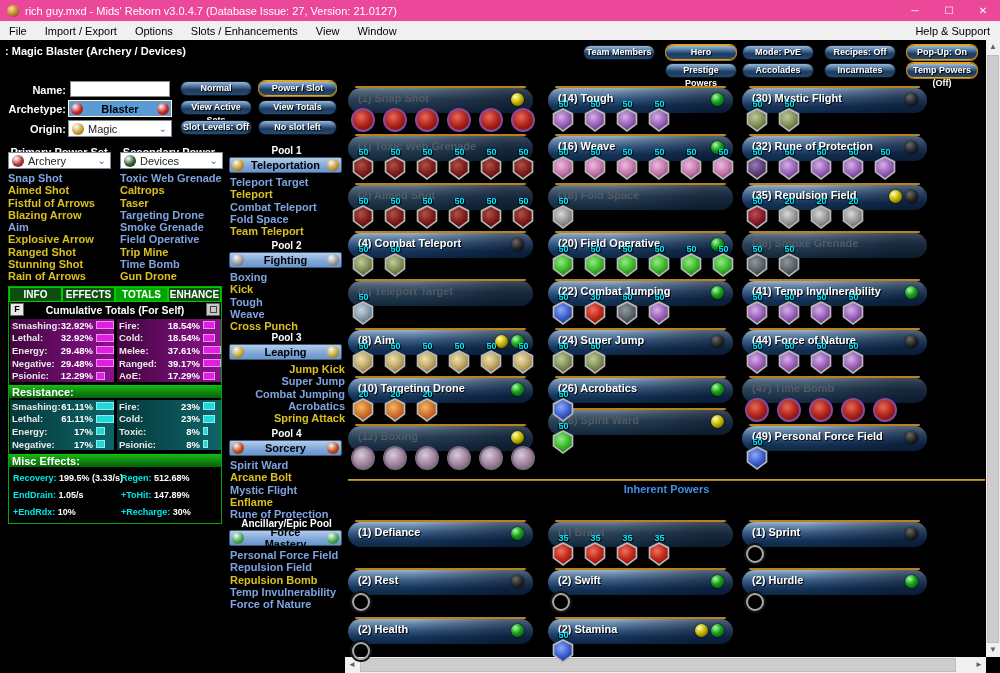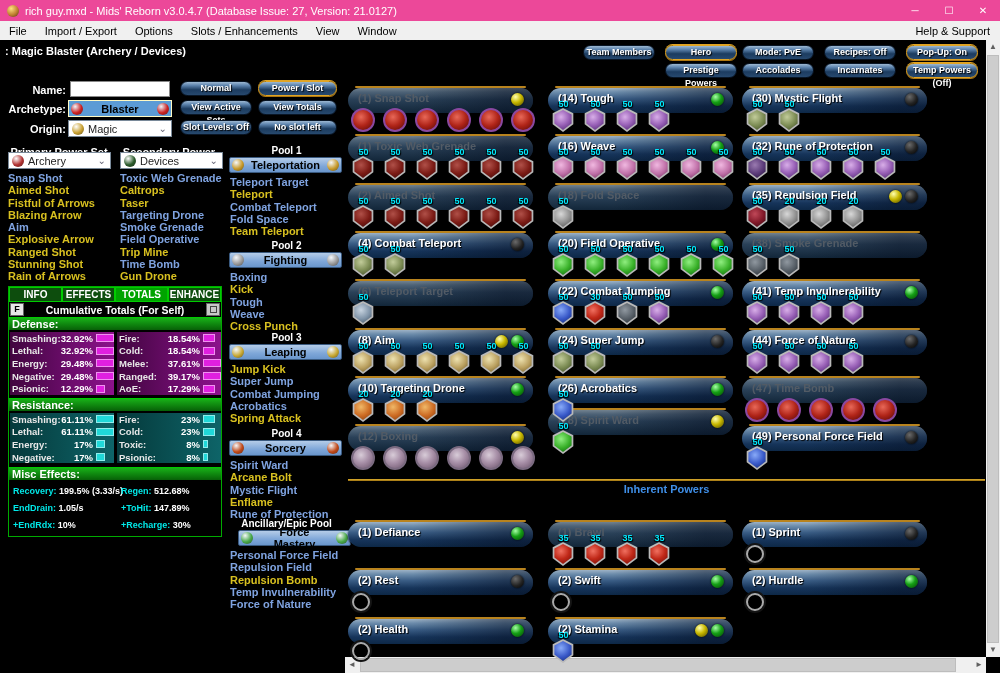--- a/index.html
+++ b/index.html
@@ -262,42 +262,42 @@
         <div class="plist-item taken">Tough</div>
         <div class="plist-item taken">Weave</div>
         <div class="plist-item untaken">Cross Punch</div>
       </div>
       <div class="pool-title" style="left: 229px; top: 292px;">Pool 3</div>
       <div class="pool-header" style="left: 229px; top: 304px;">
         <span class="orb" style="background: radial-gradient(circle at 35% 30%, rgba(255, 255, 255, 0.9), rgb(200, 168, 50) 55%, rgb(26, 26, 26) 130%);"></span>
         <span class="pool-name">Leaping</span>
         <span class="orb" style="background: radial-gradient(circle at 35% 30%, rgba(255, 255, 255, 0.9), rgb(200, 168, 50) 55%, rgb(26, 26, 26) 130%);"></span>
       </div>
-      <div class="plist" style="left: 230px; top: 323px; width: 115px;">
+      <div class="plist" style="left: 230px; top: 323px; width: 115px; text-align: right;">
         <div class="plist-item untaken">Jump Kick</div>
         <div class="plist-item taken">Super Jump</div>
         <div class="plist-item taken">Combat Jumping</div>
         <div class="plist-item taken">Acrobatics</div>
         <div class="plist-item untaken">Spring Attack</div>
       </div>
       <div class="pool-title" style="left: 229px; top: 388px;">Pool 4</div>
       <div class="pool-header" style="left: 229px; top: 400px;">
         <span class="orb" style="background: radial-gradient(circle at 35% 30%, rgba(255, 255, 255, 0.9), rgb(192, 72, 24) 55%, rgb(26, 26, 26) 130%);"></span>
         <span class="pool-name">Sorcery</span>
         <span class="orb" style="background: radial-gradient(circle at 35% 30%, rgba(255, 255, 255, 0.9), rgb(192, 72, 24) 55%, rgb(26, 26, 26) 130%);"></span>
       </div>
       <div class="plist" style="left: 230px; top: 419px; width: 115px;">
         <div class="plist-item taken">Spirit Ward</div>
         <div class="plist-item untaken">Arcane Bolt</div>
         <div class="plist-item taken">Mystic Flight</div>
         <div class="plist-item untaken">Enflame</div>
         <div class="plist-item taken">Rune of Protection</div>
       </div>
       <div class="pool-title" style="left: 229px; top: 478px;">Ancillary/Epic Pool</div>
-      <div class="pool-header" style="left: 238px; top: 490px; gap: 20px;">
+      <div class="pool-header" style="left: 229px; top: 490px; gap: 20px;">
         <span class="orb" style="background: radial-gradient(circle at 35% 30%, rgba(255, 255, 255, 0.9), rgb(72, 168, 72) 55%, rgb(26, 26, 26) 130%);"></span>
         <span class="pool-name">Force Mastery</span>
         <span class="orb" style="background: radial-gradient(circle at 35% 30%, rgba(255, 255, 255, 0.9), rgb(72, 168, 72) 55%, rgb(26, 26, 26) 130%);"></span>
       </div>
       <div class="plist" style="left: 230px; top: 509px; width: 115px;">
         <div class="plist-item taken">Personal Force Field</div>
         <div class="plist-item taken">Repulsion Field</div>
         <div class="plist-item untaken">Repulsion Bomb</div>
         <div class="plist-item taken">Temp Invulnerability</div>
         <div class="plist-item taken">Force of Nature</div>
@@ -309,21 +309,20 @@
         <div class="tab">INFO</div>
         <div class="tab">EFFECTS</div>
         <div class="tab active">TOTALS</div>
         <div class="tab">ENHANCE</div>
       </div>
     <div class="tot-headrow">
       <span class="mini-btn">F</span>
       <span class="tot-title">Cumulative Totals (For Self)</span>
       <span class="mini-btn" style="background:#c8c8c8"><span style="display:inline-block;width:7px;height:7px;border:1px solid #444;margin-top:2px"></span></span>
     </div>
-    <div class="sec-header">Defense:</div>
     <div class="stat-body def" id="def-body" style="height:68px">
         <div class="stat-panel left">
           <div class="stat-row">
             <span class="sl">Smashing:</span>
             <span class="sv">32.92%</span>
             <span class="sbar" style="width: 18px;"></span>
           </div>
           <div class="stat-row">
             <span class="sl">Lethal:</span>
             <span class="sv">32.92%</span>

